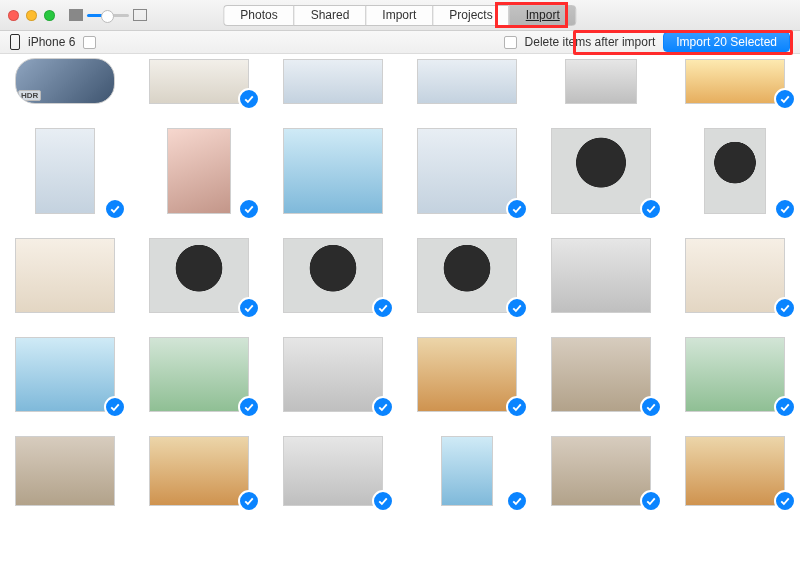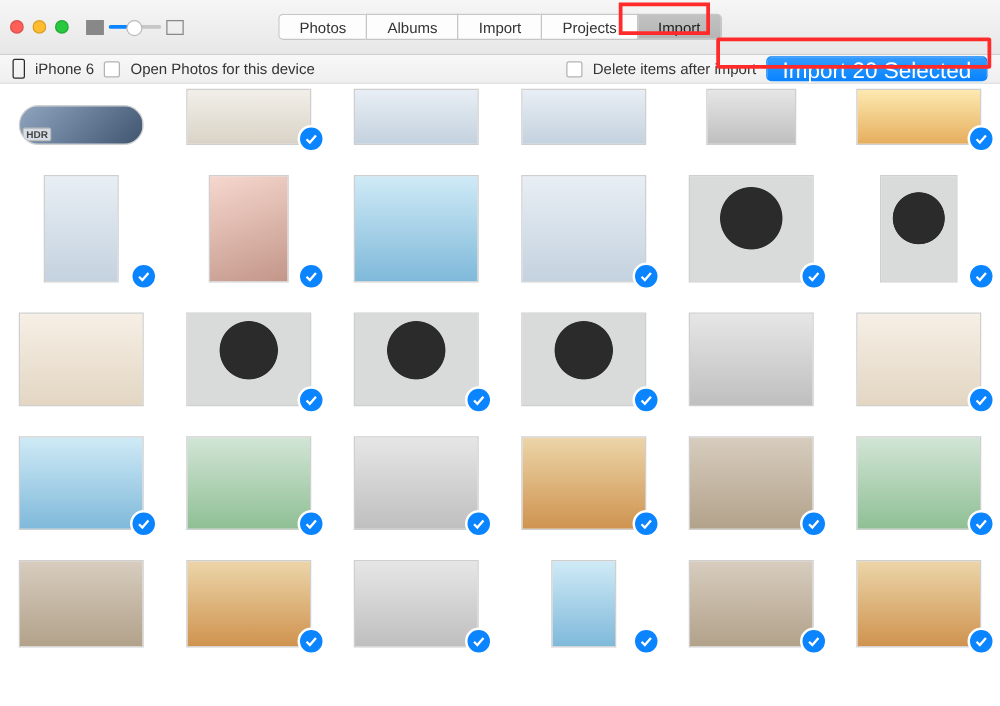--- a/index.html
+++ b/index.html
@@ -8,21 +8,21 @@
     width: 800px;
     height: 565px;
     font-family: -apple-system, "Helvetica Neue", Arial, sans-serif;
     font-size: 12px;
     background: #fff;
     color: #333;
     overflow: hidden;
     position: relative;
   }
   .titlebar {
-    height: 44px;
+    height: 31px;
     background: linear-gradient(#f6f6f6, #e7e7e7);
     border-bottom: 1px solid #cfcfcf;
     display: flex;
     align-items: center;
     padding: 0 8px;
     gap: 6px;
     position: relative;
   }
   .traffic { display:flex; gap:7px; align-items:center; }
   .dot { width:11px; height:11px; border-radius:50%; box-shadow: inset 0 0 0 1px rgba(0,0,0,0.15); }
@@ -68,21 +68,21 @@
   }
   .phone-icon {
     width:10px; height:16px; border:1.5px solid #2b2b2b; border-radius:2px; position:relative;
   }
   .checkbox {
     width:13px; height:13px; border:1px solid #b3b3b3; border-radius:2px; background:#fff;
   }
   .spacer { flex:1; }
   .pill {
     height:20px; border-radius:4px; border:1px solid #c6c6c6; background:#fdfdfd;
-    padding:0 12px; font-size:18px; cursor:pointer; color:#333;
+    padding:0 12px; font-size:12px; cursor:pointer; color:#333;
   }
   .pill.blue {
     background:linear-gradient(#339bff,#0a84ff);
     border-color:#0a84ff; color:#fff; font-weight:500;
   }
 
   .grid {
     padding:4px 10px 10px;
     display:flex; flex-wrap:wrap; gap:24px 24px;
     height:calc(565px - 55px);
@@ -147,41 +147,40 @@
     <span class="dot green"></span>
   </div>
   <div class="thumb-icons">
     <span class="square filled"></span>
     <span class="slider"></span>
     <span class="square"></span>
   </div>
 
   <div class="seg" id="seg">
       <button>Photos</button>
-      <button>Albums</button>
+      <button>Shared</button>
       <button>Import</button>
       <button>Projects</button>
       <button class="active">Import</button>
     </div>
 </div>
 
 <div class="subbar">
   <span class="phone-icon"></span>
   <span>iPhone 6</span>
   <span class="checkbox"></span>
-  <span>Open Photos for this device</span>
   <span class="spacer"></span>
   <span class="checkbox"></span>
   <span>Delete items after import</span>
   <button class="pill blue">Import 20 Selected</button>
 </div>
 
 <div class="grid" id="grid">
     <div class="cell">
-      <div class="thumb ph-a" style="width: 100px; height: 32px; border-radius: 20px;">
+      <div class="thumb ph-a" style="width: 100px; height: 46px; border-radius: 20px;">
         <span class="hdr-badge">HDR</span>
       </div>
     </div>
     <div class="cell">
       <div class="thumb ph-b" style="width: 100px; height: 45px;"></div>
       <span class="tick">
         <svg viewBox="0 0 16 16">
           <polyline points="3,8.5 6.5,12 13,4.5"></polyline>
         </svg>
       </span>

